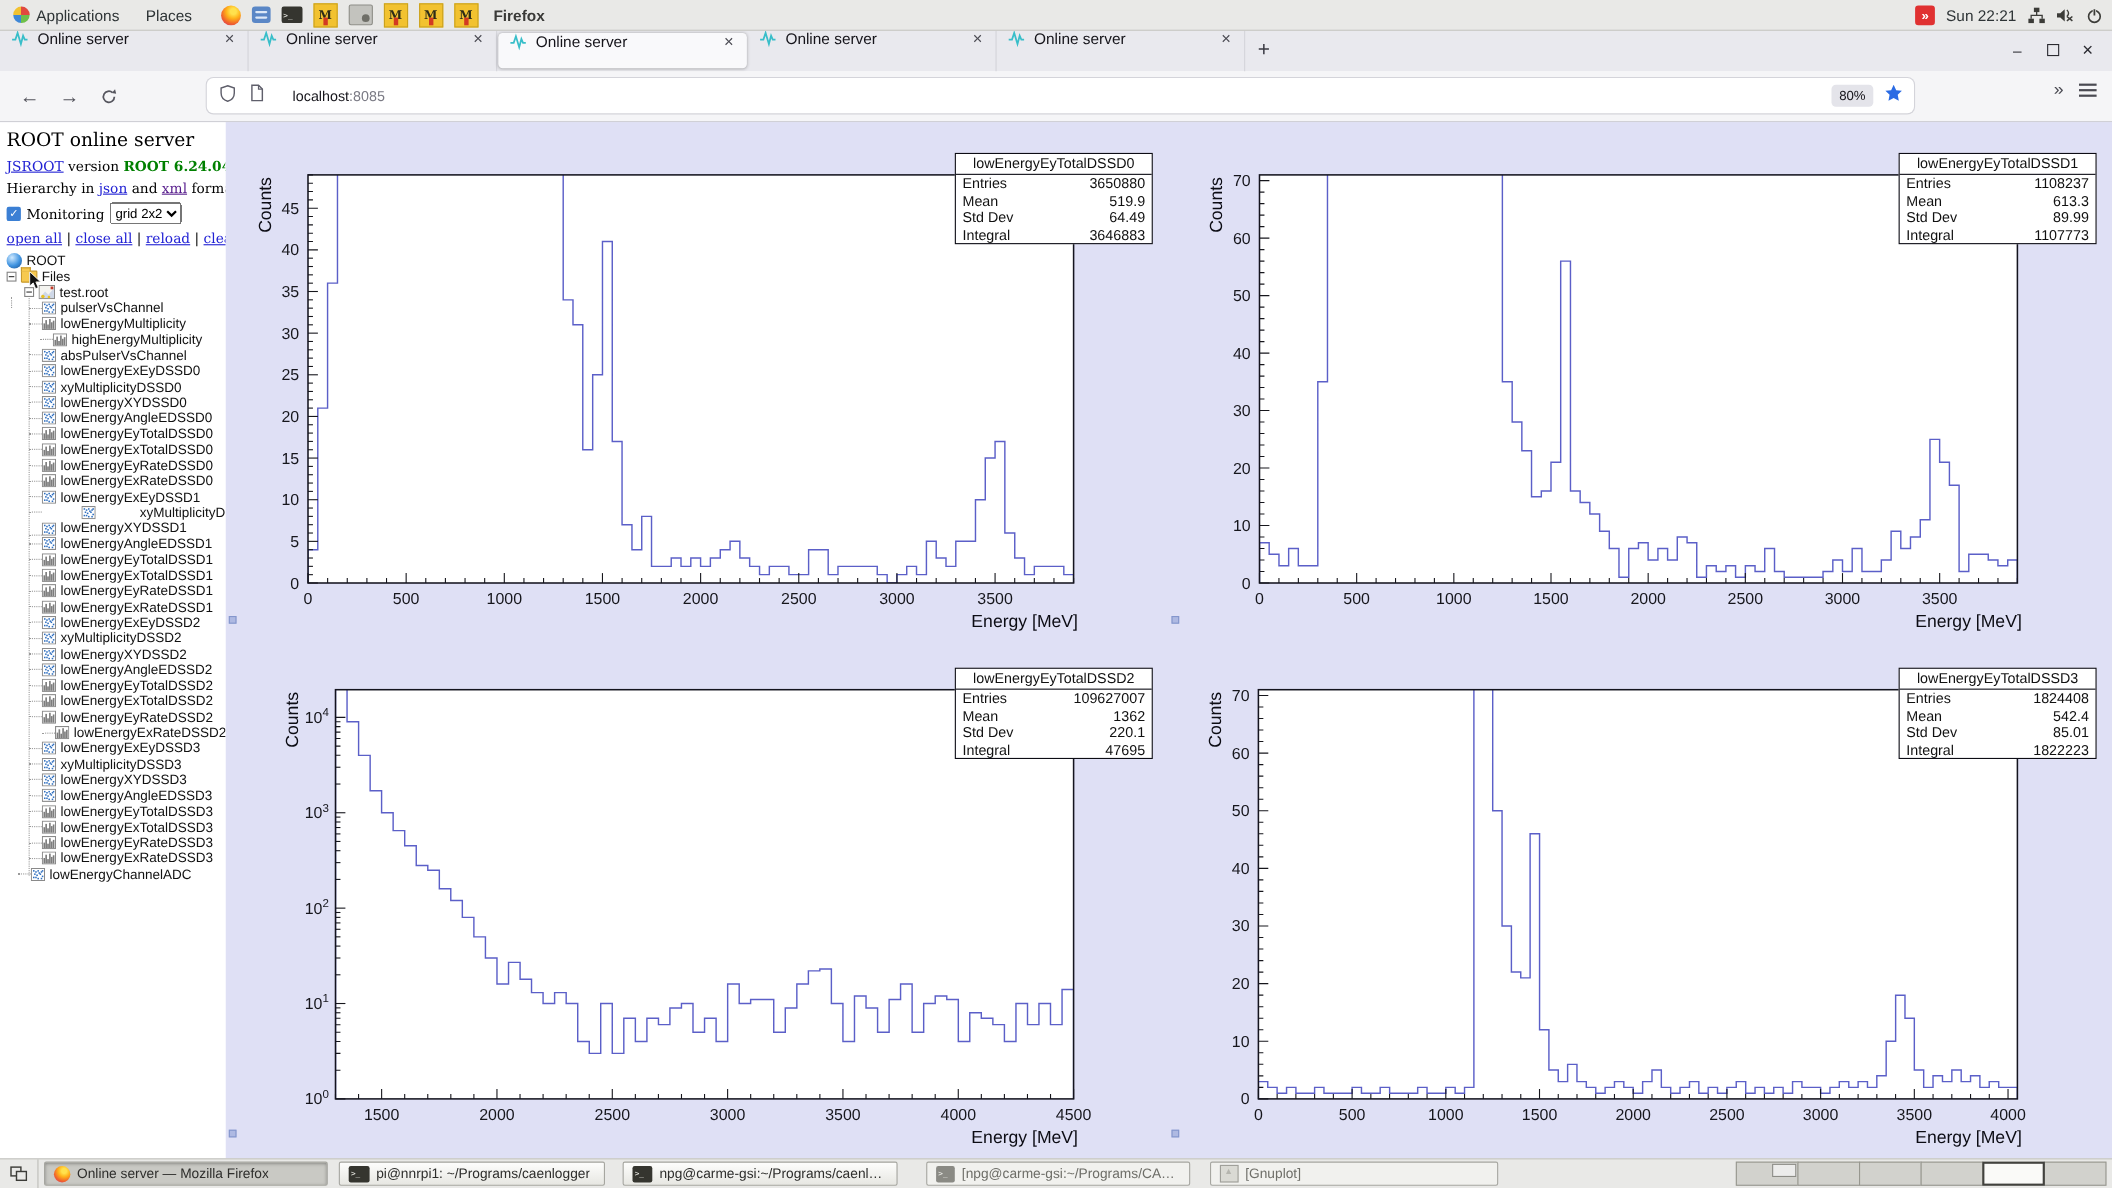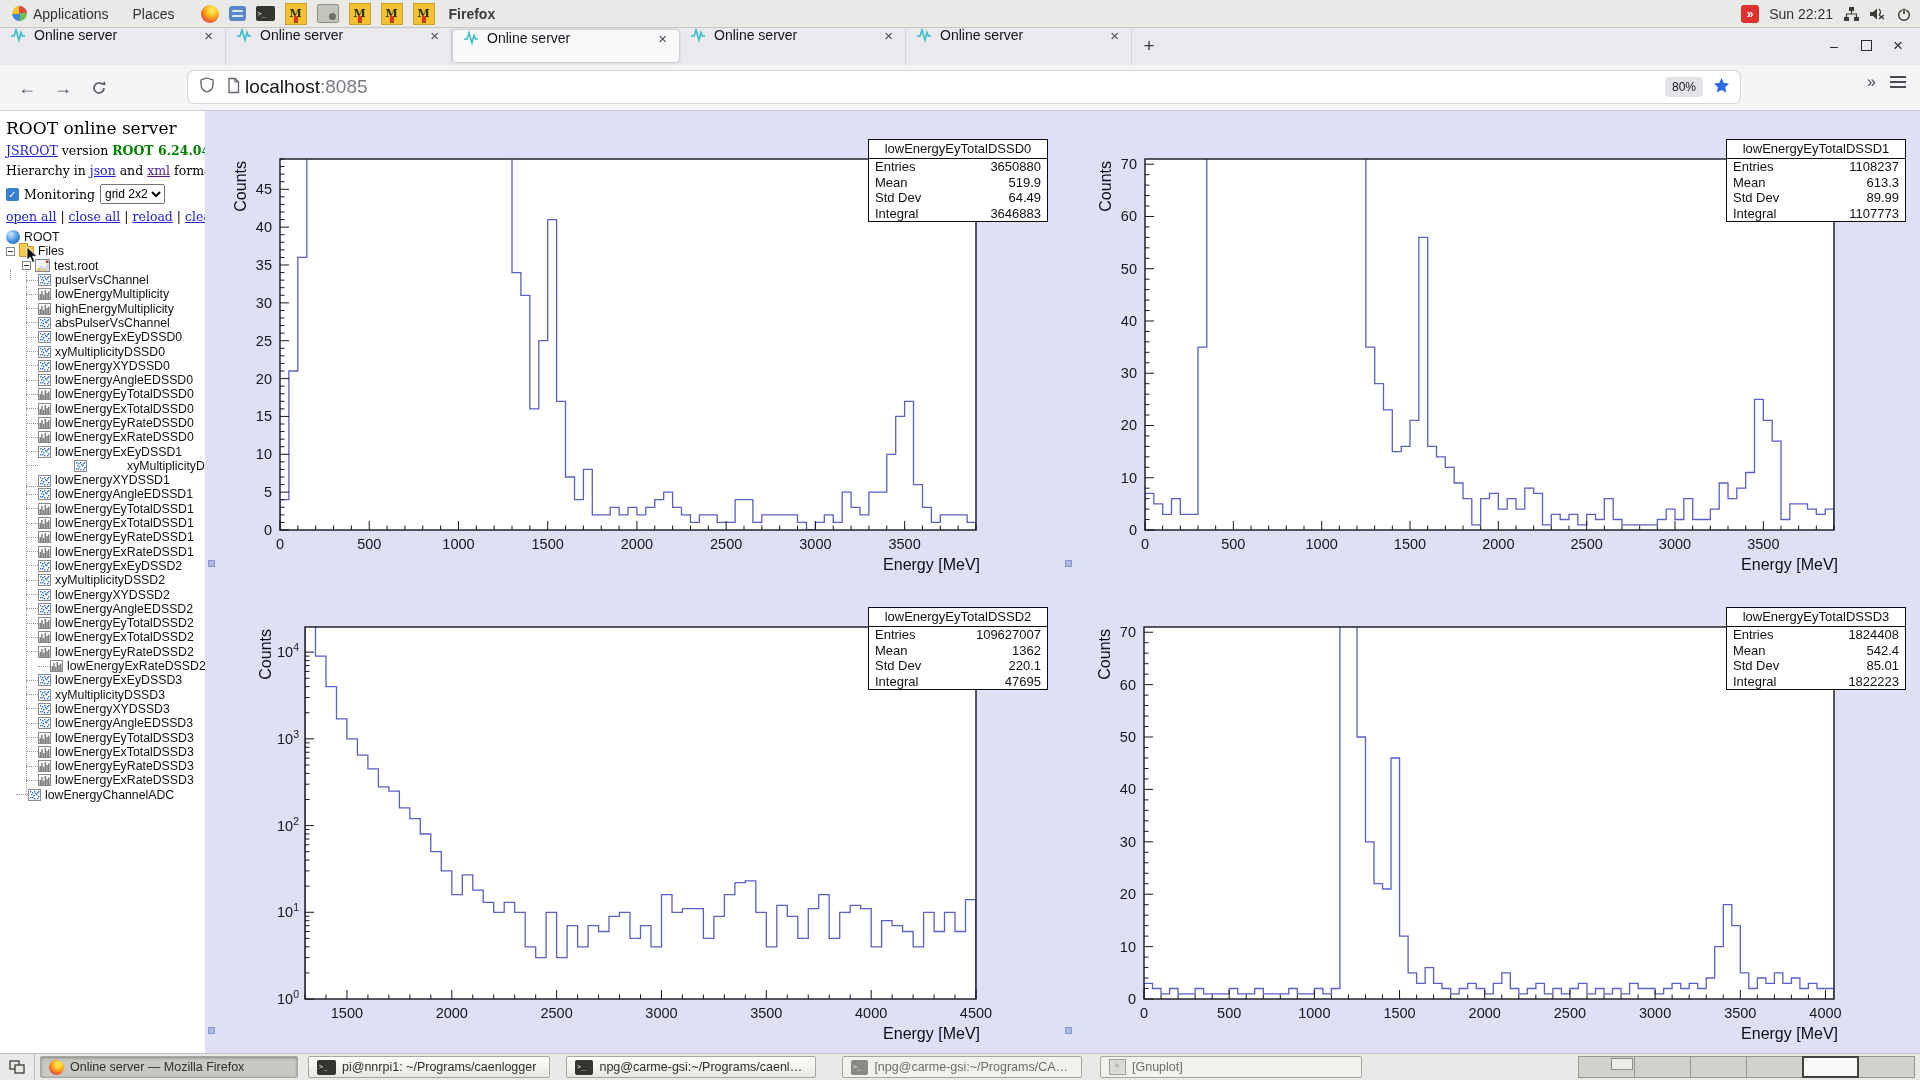--- a/index.html
+++ b/index.html
@@ -43,21 +43,21 @@
   .tab-close{color:#4a4a52;font-size:15px;padding:0 2px}
   .newtab{width:34px;display:flex;align-items:center;justify-content:center;font-size:19px;color:#3a3a42}
   .winctl{position:absolute;right:4px;top:0;height:38px;display:flex;align-items:center;gap:16px;padding:0 10px;color:#2a2a30}
   .wc{width:16px;text-align:center;font-size:14px}
   .wc .sq{display:inline-block;width:9px;height:9px;border:1.5px solid #2a2a30}
   .navbar{position:absolute;left:0;top:65px;width:1920px;height:45px;background:#f5f5f7;border-bottom:1px solid #d0d0d6;z-index:40}
   .navbtn{position:absolute;top:8px;width:30px;height:30px;display:flex;align-items:center;justify-content:center;
       color:#55555e;font-size:18px;border-radius:4px}
   .urlbar{position:absolute;left:188px;top:6px;width:1552px;height:32px;background:#fff;border-radius:6px;
       box-shadow:0 0 0 1px #d4d4da;display:flex;align-items:center;padding:0 10px;box-sizing:border-box}
-  .url-text{font-size:19px;color:#15141a;margin-left:4px}
+  .url-text{font-size:13px;color:#15141a;margin-left:25px}
   .url-text .port{color:#7a7a84}
   .url-spacer{flex:1}
   .zoom-badge{font-size:12px;color:#15141a;background:#e4e4ea;border-radius:4px;padding:3px 7px;margin-right:10px}
   .nav-right{position:absolute;top:8px;right:0;display:flex;align-items:center;gap:14px;padding-right:14px;color:#4a4a52}
   .chev{font-size:16px;color:#4a4a52}
   .hamb{width:16px;height:12px;position:relative}
   .hamb::before{content:"";position:absolute;left:0;right:0;top:0;height:2px;background:#4a4a52;
       box-shadow:0 5px 0 #4a4a52,0 10px 0 #4a4a52}
   
   .sidebar{position:absolute;left:0;top:110px;width:205px;height:943px;background:#fff;overflow:hidden;z-index:10}
@@ -333,21 +333,21 @@
           <rect x="0.5" y="0.5" width="12" height="11" fill="#fff" stroke="#8a8a8a"></rect>
           <rect x="1.5" y="6" width="1.5" height="5" fill="#7d7d7d"></rect>
           <rect x="3.2" y="3" width="1.5" height="8" fill="#7d7d7d"></rect>
           <rect x="4.9" y="7" width="1.5" height="4" fill="#7d7d7d"></rect>
           <rect x="6.6" y="2" width="1.5" height="9" fill="#7d7d7d"></rect>
           <rect x="8.3" y="5" width="1.5" height="6" fill="#7d7d7d"></rect>
           <rect x="10" y="3.5" width="1.5" height="7.5" fill="#7d7d7d"></rect>
         </svg>
         <span class="lbl">lowEnergyMultiplicity</span>
       </div>
-      <div class="trow" style="padding-left: 26px;">
+      <div class="trow" style="padding-left: 36px;">
         <span class="stub"></span>
         <svg width="13" height="12" viewBox="0 0 13 12" style="flex: 0 0 auto;">
           <rect x="0.5" y="0.5" width="12" height="11" fill="#fff" stroke="#8a8a8a"></rect>
           <rect x="1.5" y="6" width="1.5" height="5" fill="#7d7d7d"></rect>
           <rect x="3.2" y="3" width="1.5" height="8" fill="#7d7d7d"></rect>
           <rect x="4.9" y="7" width="1.5" height="4" fill="#7d7d7d"></rect>
           <rect x="6.6" y="2" width="1.5" height="9" fill="#7d7d7d"></rect>
           <rect x="8.3" y="5" width="1.5" height="6" fill="#7d7d7d"></rect>
           <rect x="10" y="3.5" width="1.5" height="7.5" fill="#7d7d7d"></rect>
         </svg>

